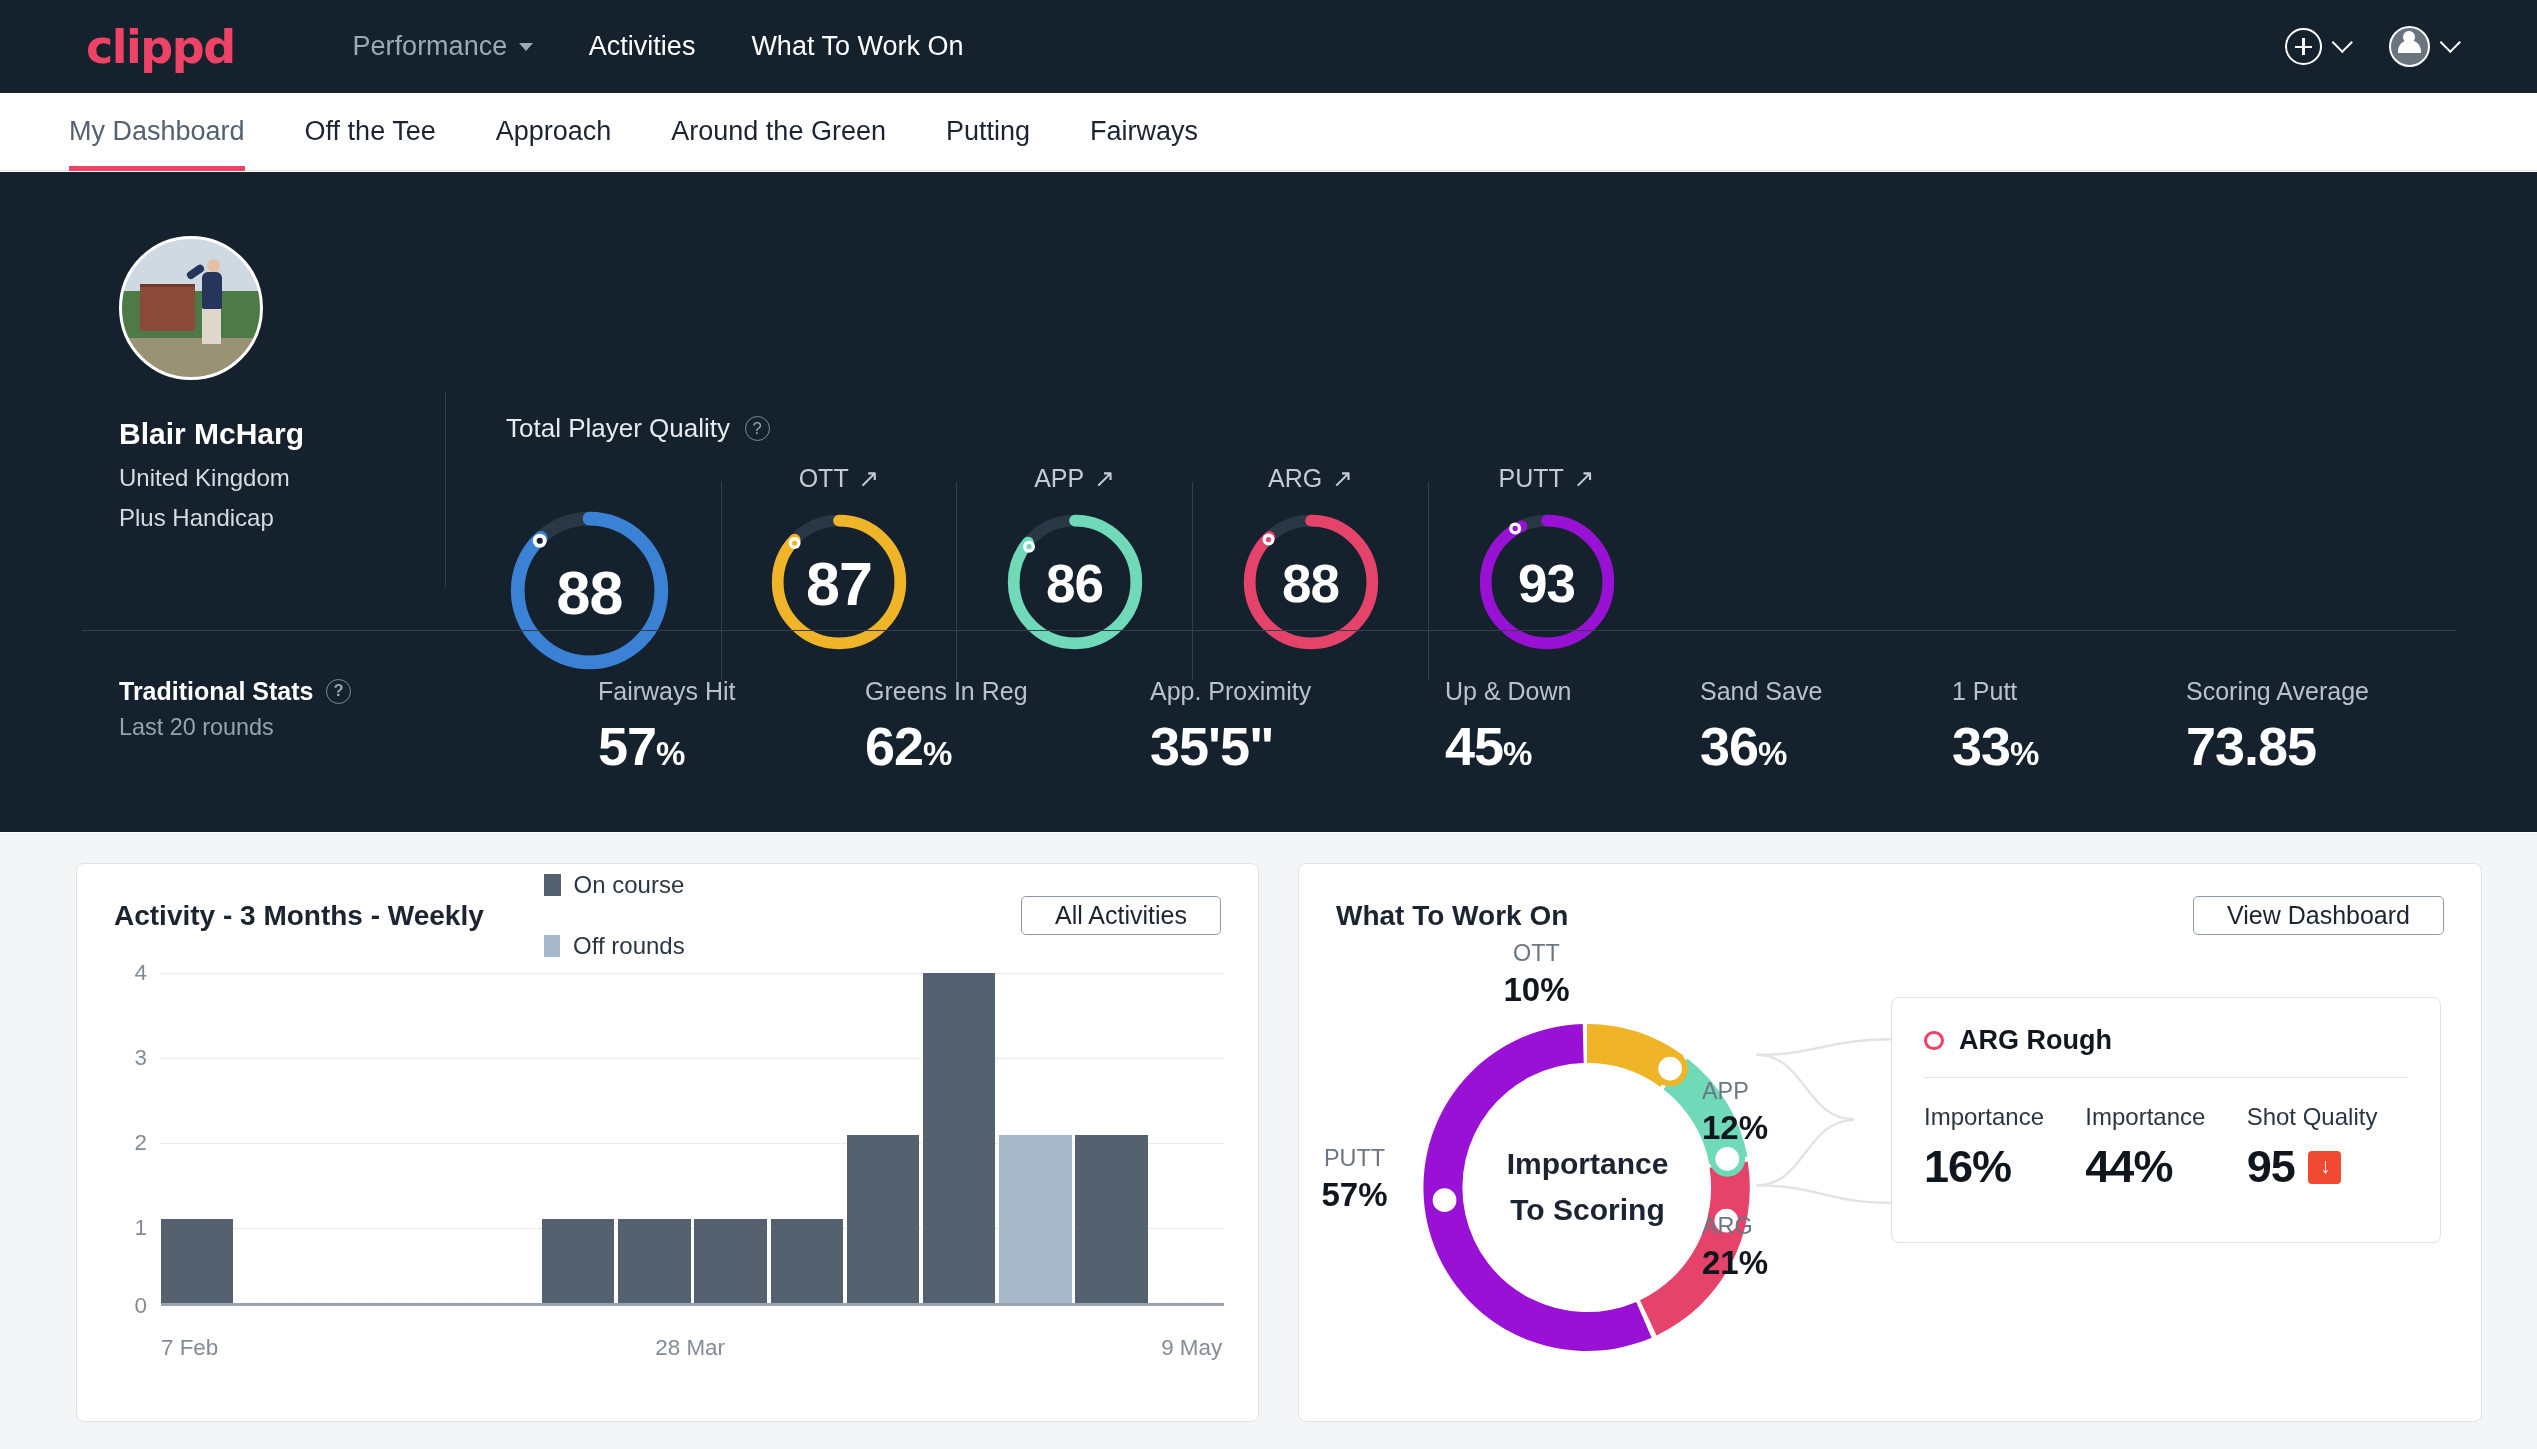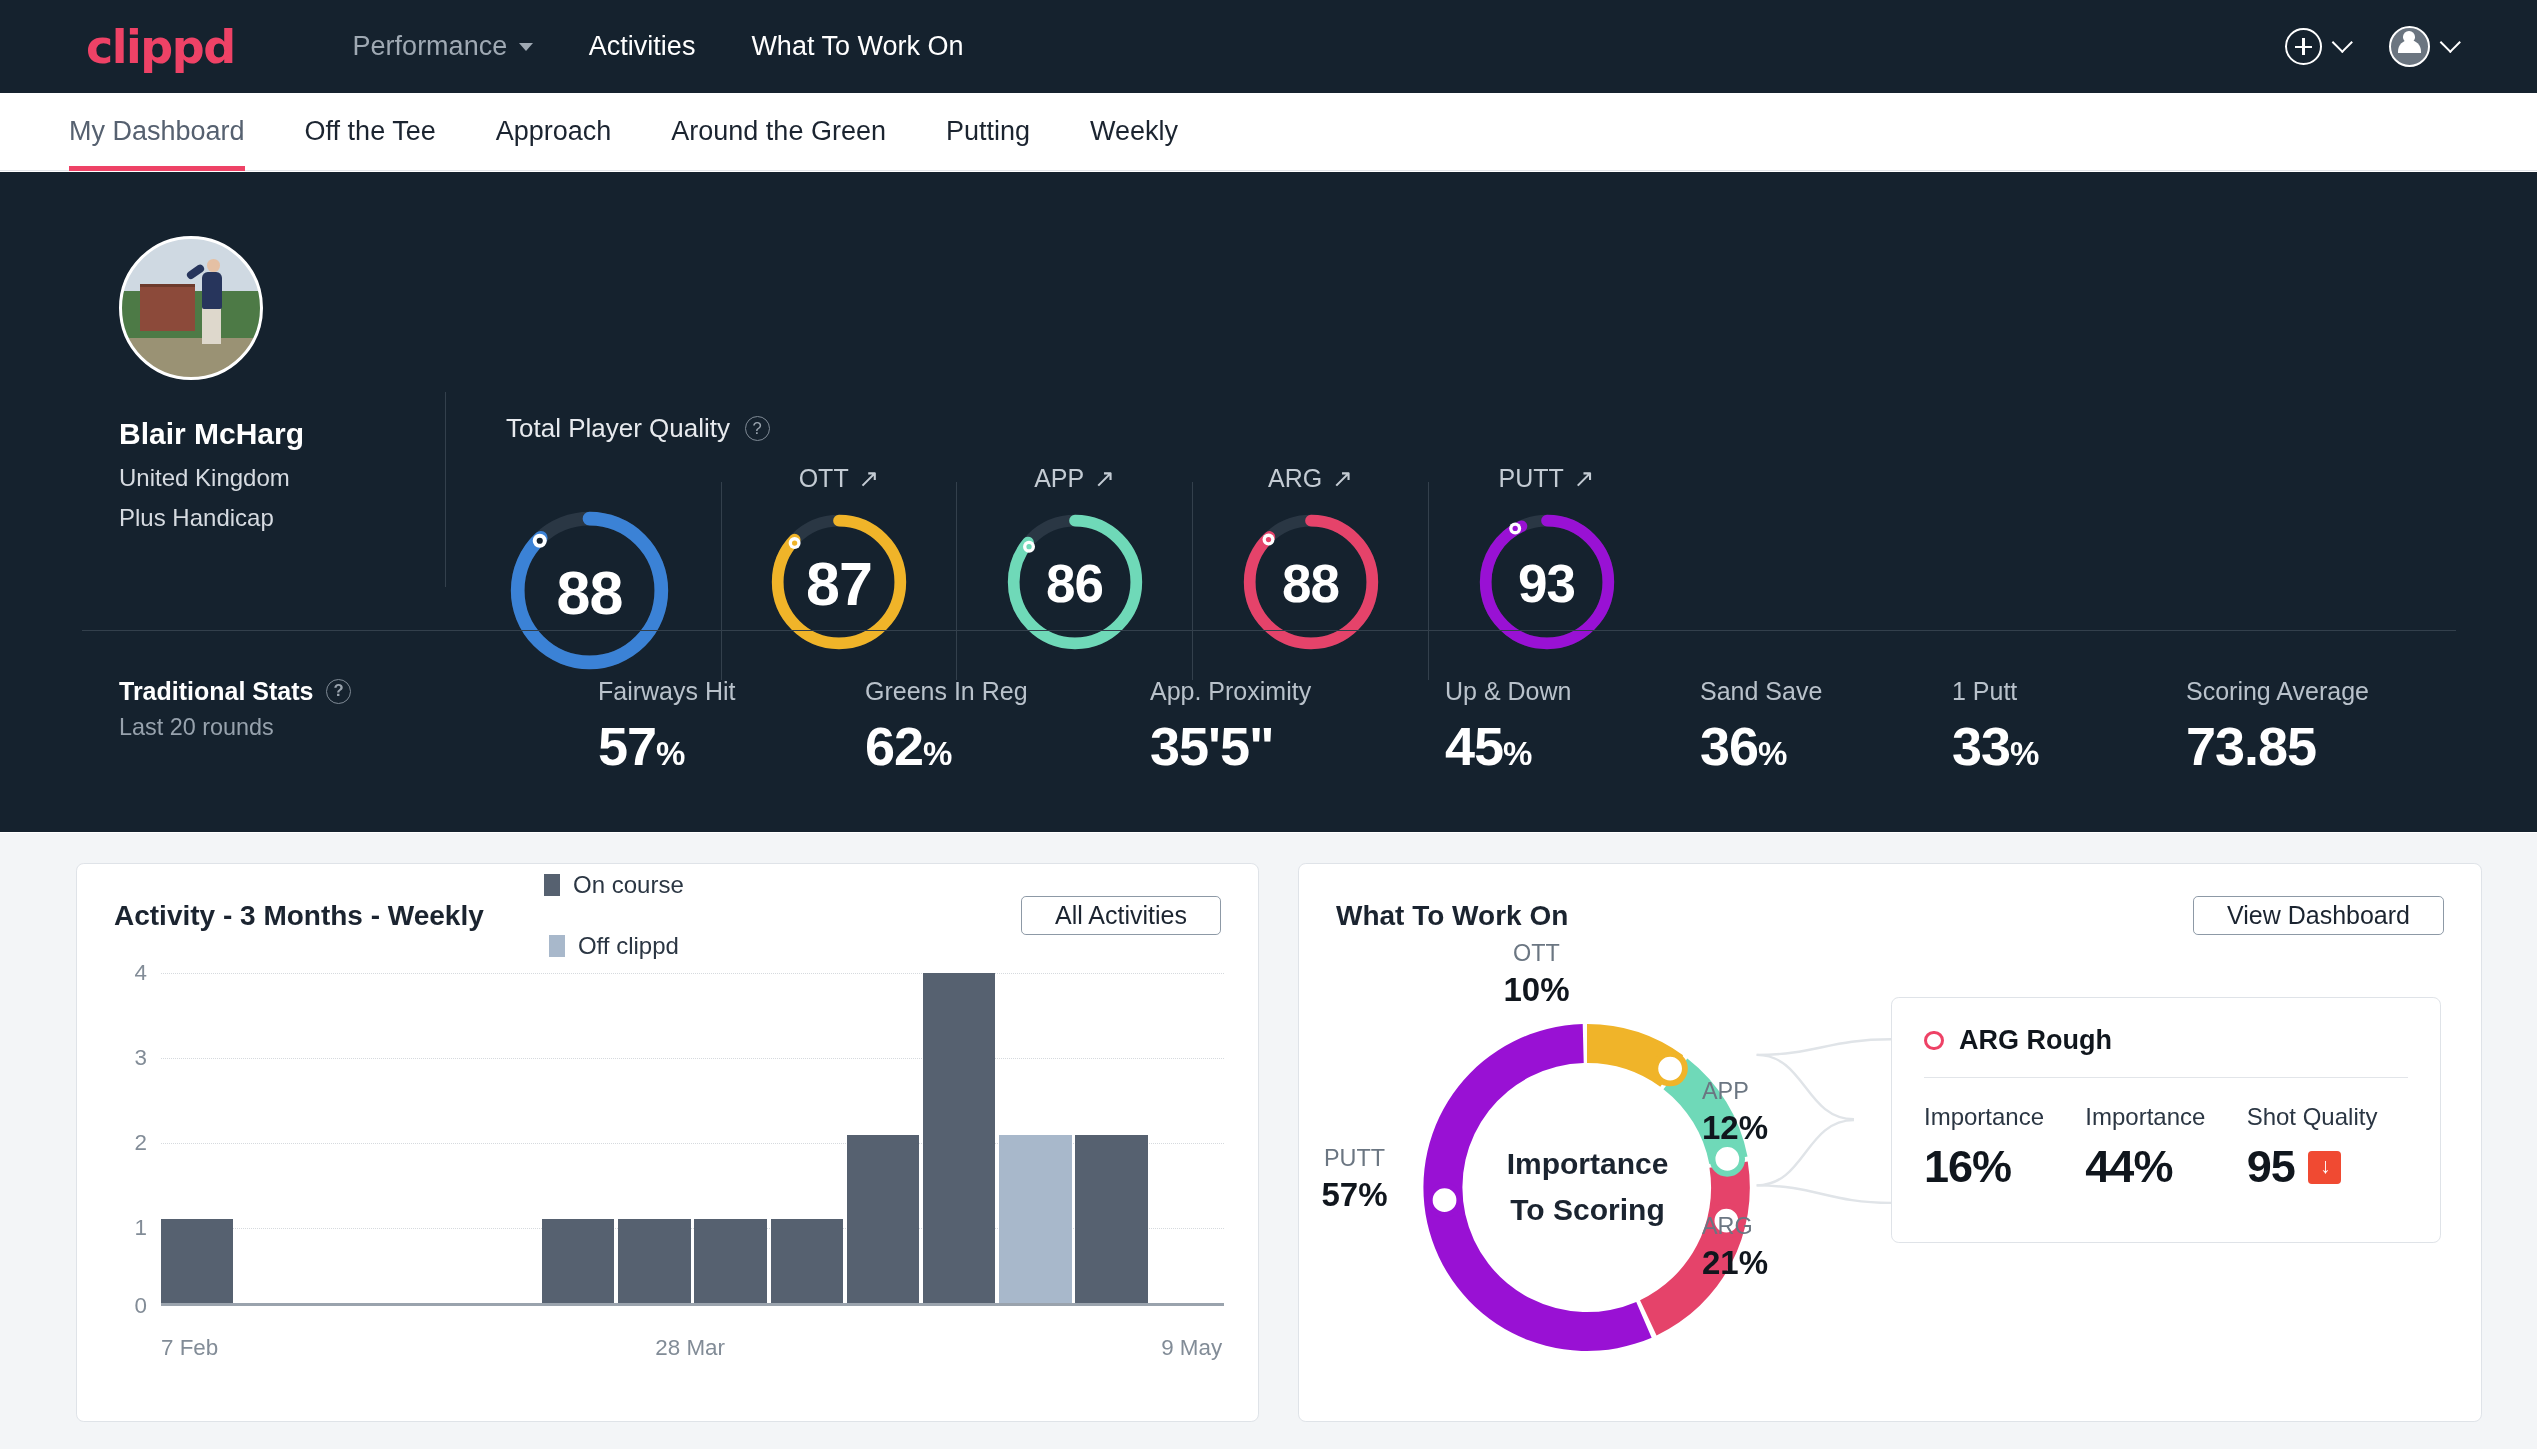--- a/index.html
+++ b/index.html
@@ -280,21 +280,21 @@
       </div>
     </div>
   </div>
 
   <div class="tabsbar">
     <div class="tab active">My Dashboard</div>
     <div class="tab">Off the Tee</div>
     <div class="tab">Approach</div>
     <div class="tab">Around the Green</div>
     <div class="tab">Putting</div>
-    <div class="tab">Weekly</div>
+    <div class="tab">Fairways</div>
   </div>
 
   <div class="hero">
 
     <div class="profile">
       <div class="pfp">
         <span class="bldg"></span>
         <span class="fig-arm"></span>
         <span class="fig-legs"></span>
         <span class="fig-body"></span>
@@ -448,21 +448,21 @@
     <div class="card card-activity">
       <div class="card-head">
         <div class="card-title">Activity - 3 Months - Weekly</div>
         <div class="legend">
           <div class="legend-item">
             <span class="legend-sw" style="background:#566170"></span>
             <span>On course</span>
           </div>
           <div class="legend-item">
             <span class="legend-sw" style="background:#a8b8cb"></span>
-            <span>Off clippd</span>
+            <span>Off rounds</span>
           </div>
         </div>
         <button class="ghost-btn">All Activities</button>
       </div>
 
       <div class="chartbox">
         <div class="yaxis">
           <div class="ytick" style="top:0">4</div>
           <div class="ytick" style="top:25.5%">3</div>
           <div class="ytick" style="top:51%">2</div>

